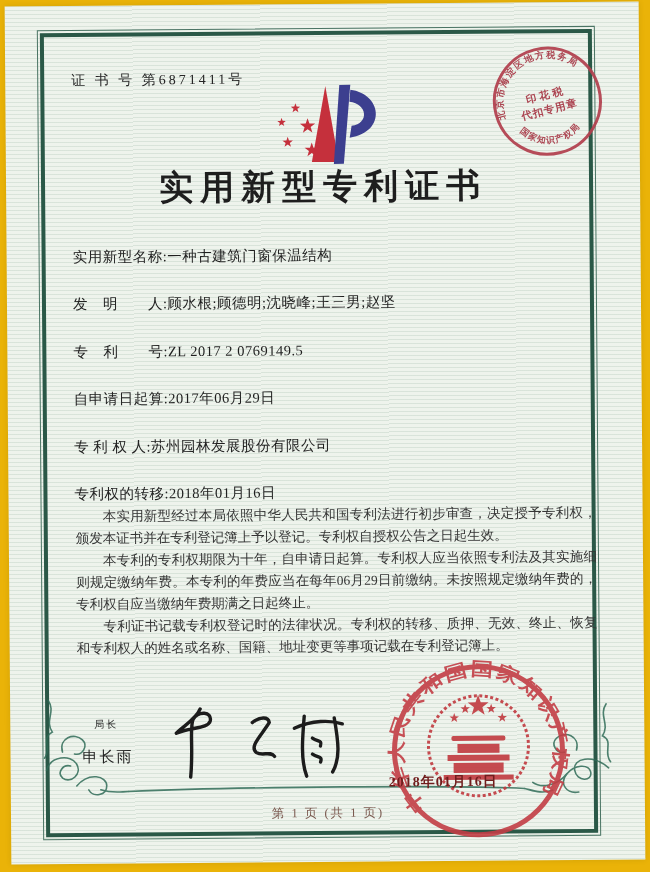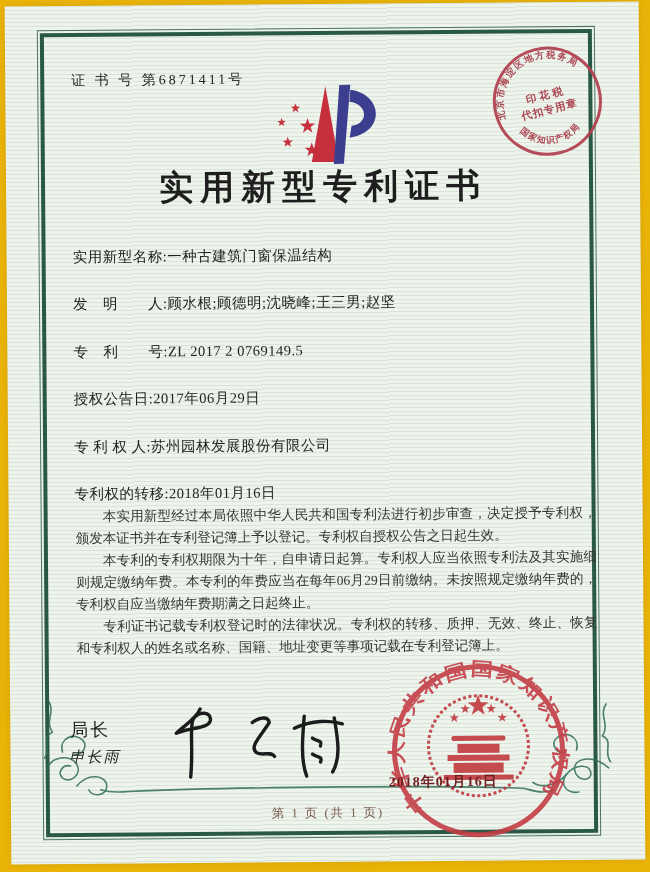--- a/index.html
+++ b/index.html
@@ -30,22 +30,22 @@
   .taxstamp{position:absolute;left:483px;top:40px;opacity:0.93;}
 
   .field-row{position:absolute;left:66px;font-size:14.5px;color:#222;white-space:nowrap;letter-spacing:0.5px;}
   .fr0{top:242px;}.fr1{top:289px;}.fr2{top:337px;}.fr3{top:384px;}.fr4{top:432px;}.fr5{top:479px;}
   .field-label{display:inline-block;}
   .field-value{color:#1f1f1f;}
 
   .paras{position:absolute;left:67px;top:500px;width:521px;}
   .paras p{margin:0;text-indent:2em;font-size:13.5px;line-height:22px;text-align:justify;color:#353535;}
 
-  .signer-title{position:absolute;left:60px;top:712px;font-size:18px;letter-spacing:2px;color:#222;}
-  .signer-name{position:absolute;left:59px;top:742px;font-size:15px;letter-spacing:2px;color:#222;font-style:italic;}
+  .signer-title{position:absolute;left:84px;top:712px;font-size:10px;letter-spacing:2px;color:#222;}
+  .signer-name{position:absolute;left:72px;top:742px;font-size:15px;letter-spacing:2px;color:#222;}
   .signature{position:absolute;left:150px;top:692px;}
 
   .seal{position:absolute;left:373px;top:653px;}
   .seal-date{position:absolute;left:378px;top:770px;width:150px;font-size:14px;font-weight:700;
              color:#701d1d;letter-spacing:1px;white-space:nowrap;z-index:5;}
 
   .footer{position:absolute;left:0;top:801px;width:100%;text-align:center;
           font-size:12.5px;letter-spacing:2px;color:#7b5a50;}
 
   .ornaments{position:absolute;left:26px;top:688px;}
@@ -98,21 +98,21 @@
     <div class="field-row fr0">
       <span class="field-label">实用新型名称:</span><span class="field-value">一种古建筑门窗保温结构</span>
     </div>
     <div class="field-row fr1">
       <span class="field-label">发　明　　人:</span><span class="field-value">顾水根;顾德明;沈晓峰;王三男;赵坚</span>
     </div>
     <div class="field-row fr2">
       <span class="field-label">专　利　　号:</span><span class="field-value">ZL 2017 2 0769149.5</span>
     </div>
     <div class="field-row fr3">
-      <span class="field-label">授权公告日:</span><span class="field-value">2017年06月29日</span>
+      <span class="field-label">自申请日起算:</span><span class="field-value">2017年06月29日</span>
     </div>
     <div class="field-row fr4">
       <span class="field-label">专 利 权 人:</span><span class="field-value">苏州园林发展股份有限公司</span>
     </div>
     <div class="field-row fr5">
       <span class="field-label">专利权的转移:</span><span class="field-value">2018年01月16日</span>
     </div>
 
     <div class="paras">
       <p>本实用新型经过本局依照中华人民共和国专利法进行初步审查，决定授予专利权，颁发本证书并在专利登记簿上予以登记。专利权自授权公告之日起生效。</p>

